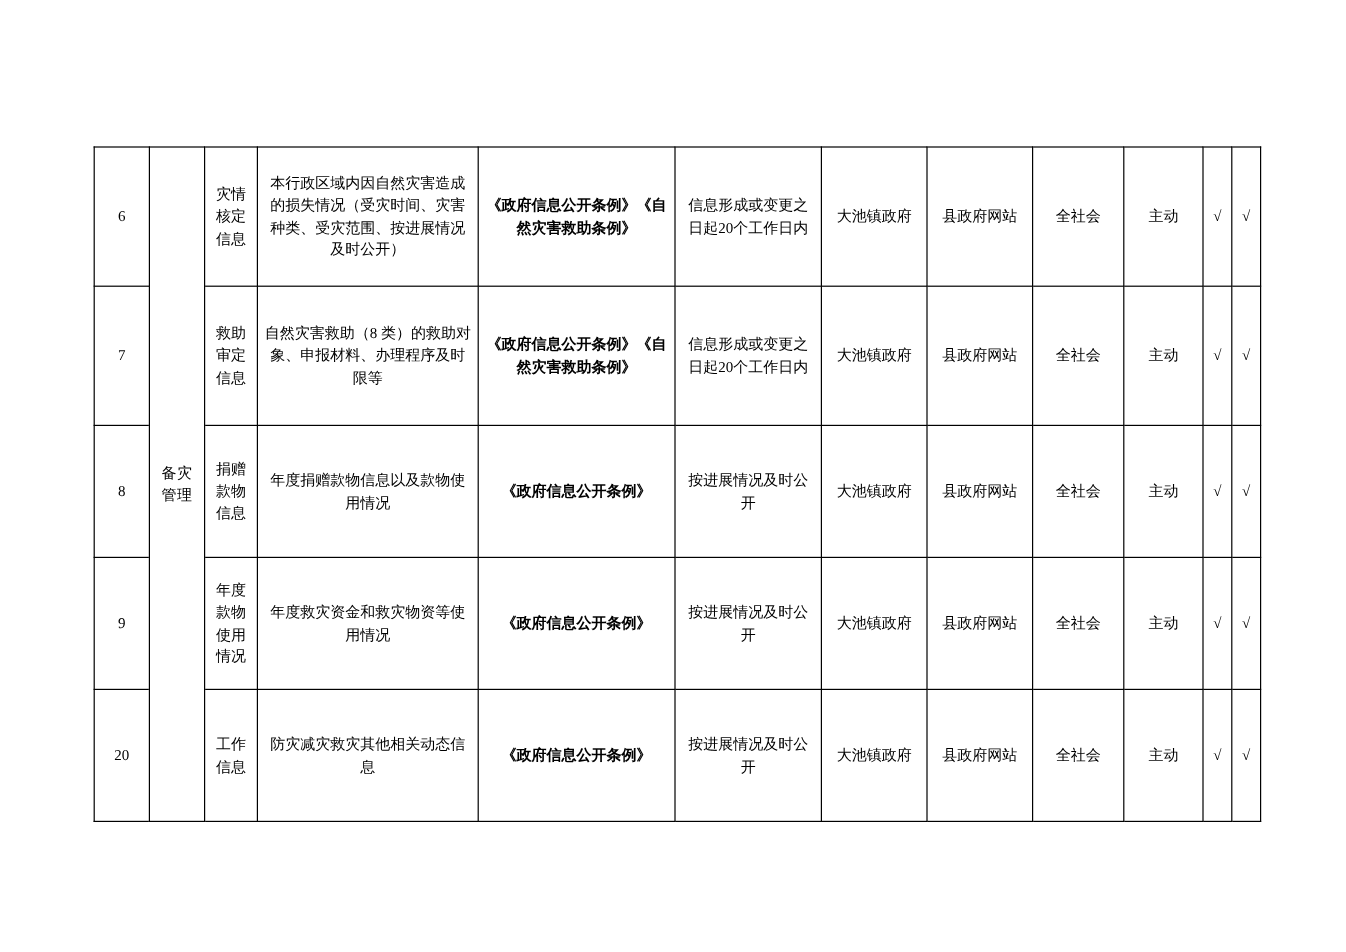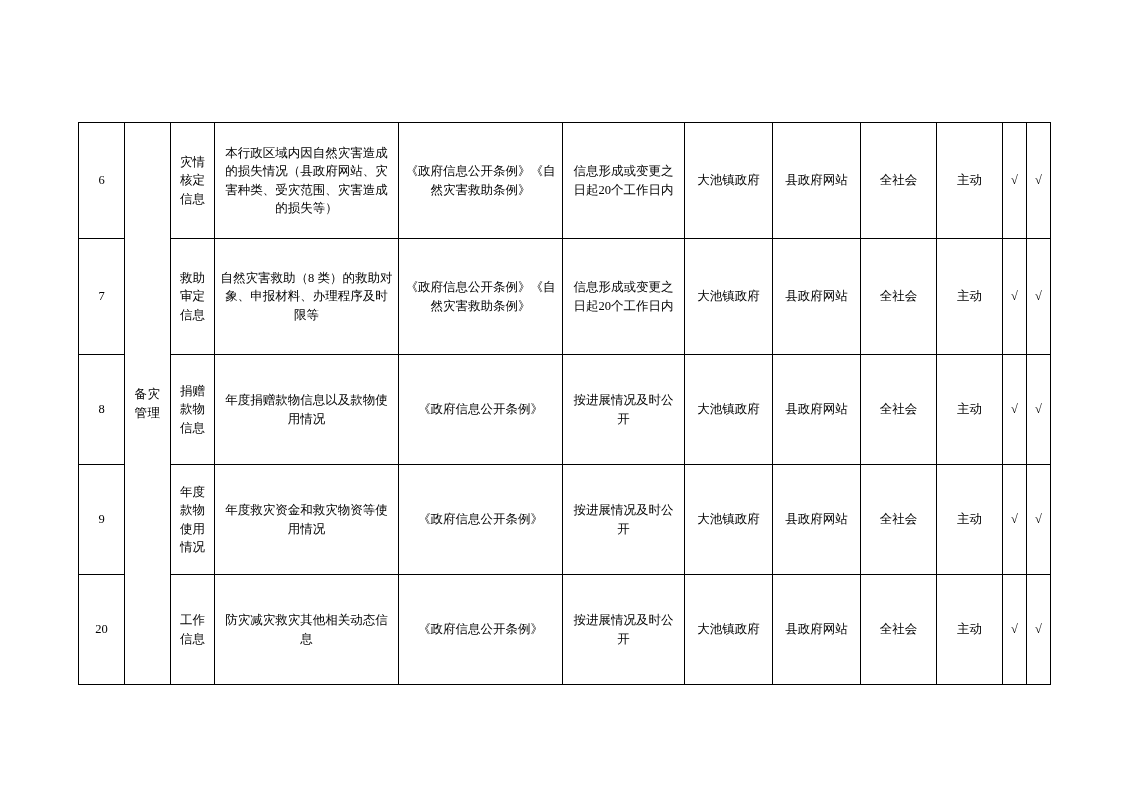--- a/index.html
+++ b/index.html
@@ -71,20 +71,21 @@
     text-align: center;
   }
   td.content {
     text-align: justify;
     text-align-last: center;
     padding-left: 6px;
     padding-right: 6px;
   }
   td.basis {
     text-align: center;
+    font-weight: bold;
   }
   td.time {
     text-align: center;
   }
   td.check {
     font-size: 13px;
     font-family: "DejaVu Sans", sans-serif;
   }
   .row-h-1 { height: 116px; }
   .row-h-2 { height: 116px; }
@@ -118,21 +119,21 @@
         <td class="no">6</td>
         <td class="group" rowspan="5">
           <span class="vlabel">备灾</span>
           <span class="vlabel">管理</span>
         </td>
         <td class="item">
           <div>灾情</div>
           <div>核定</div>
           <div>信息</div>
         </td>
-        <td class="content">本行政区域内因自然灾害造成的损失情况（县政府网站、灾害种类、受灾范围、灾害造成的损失等）</td>
+        <td class="content">本行政区域内因自然灾害造成的损失情况（受灾时间、灾害种类、受灾范围、按进展情况及时公开）</td>
         <td class="basis">《政府信息公开条例》《自然灾害救助条例》</td>
         <td class="time">信息形成或变更之日起20个工作日内</td>
         <td class="org">大池镇政府</td>
         <td class="channel">县政府网站</td>
         <td class="object">全社会</td>
         <td class="mode">主动</td>
         <td class="check">√</td>
         <td class="check">√</td>
       </tr>
 

